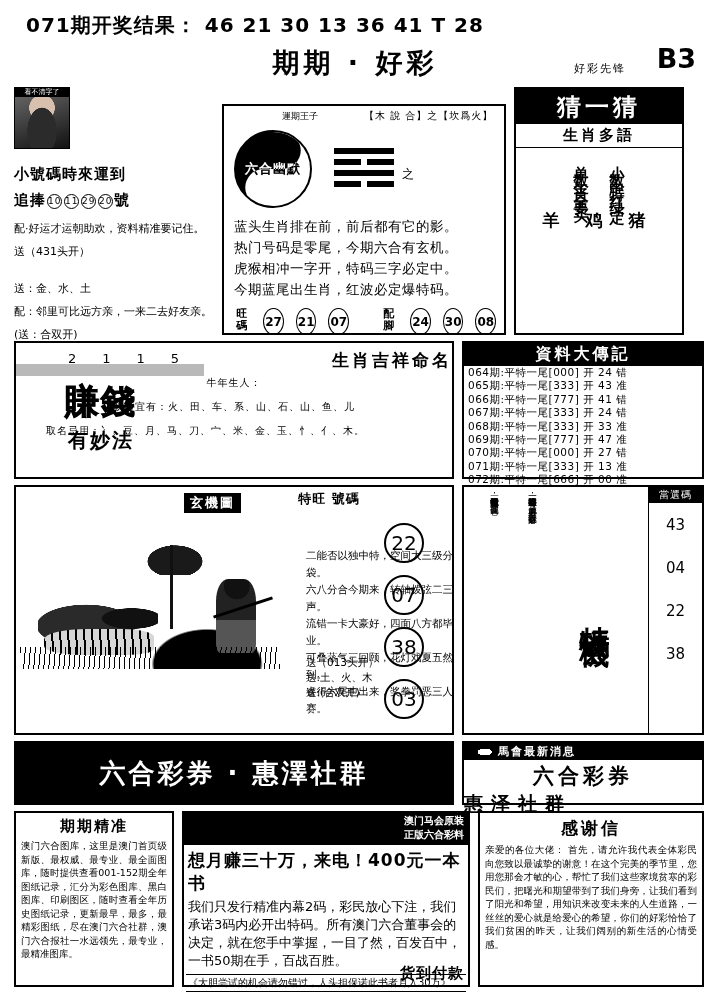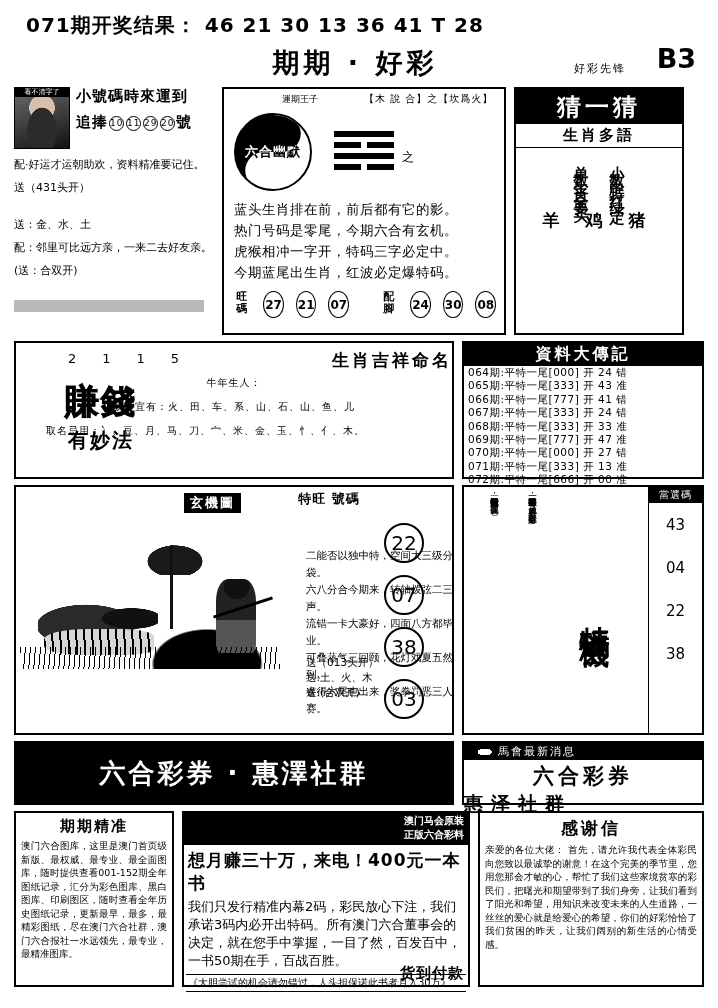--- a/index.html
+++ b/index.html
@@ -28,25 +28,25 @@
     position:absolute; right:78px; top:20px; font-size:11px; letter-spacing:2px;
   }
   .pagecode {
     position:absolute; right:8px; top:2px; font-size:27px; font-weight:bold;
     font-family:"DejaVu Sans",sans-serif;
   }
 
   
   .band1 { display:flex; gap:8px; margin-top:4px; height:248px; }
   .col-left { width:200px; position:relative; }
-  .col-mid  { width:284px; border:2px solid #000; position:relative; }
+  .col-mid  { width:284px; border:2px solid #000; position:relative;margin-top:17px; }
   .col-right{ width:170px; border:2px solid #000; position:relative; }
 
   
-  .lead { display:flex; gap:6px; }
+  .lead { display:flex; gap:16px;flex-direction:column; }
   .avatar {
     width:56px; height:62px; border:1px solid #000; position:relative;
     background:
       radial-gradient(ellipse at 50% 72%, #2b2b2b 0 38%, transparent 39%),
       radial-gradient(circle at 50% 33%, #d8c0ae 0 26%, transparent 27%),
       linear-gradient(160deg,#6d6d6d,#121212);
     overflow:hidden;
   }
   .avatar .cap {
     position:absolute; top:0; left:0; right:0; font-size:7px; color:#fff;
@@ -193,21 +193,21 @@
   .r3-side .v { text-align:center; font-size:15px; padding:13px 0 12px;
     font-family:"DejaVu Sans",sans-serif; }
 
   
   .band4 { display:flex; gap:8px; margin-top:6px; height:64px; }
   .b4-left { width:440px; background:#000; color:#fff; display:flex;
     align-items:center; justify-content:center; }
   .b4-left span { font-size:26px; font-weight:bold; letter-spacing:3px; }
   .b4-right { flex:1; border:2px solid #000; position:relative; }
   .b4-news { background:#000; color:#fff; font-size:11px; letter-spacing:2px;
-    padding:1px 0 1px 34px; font-weight:normal; }
+    padding:1px 0 1px 34px; font-weight:bold; }
   .horse { position:absolute; left:4px; top:1px; width:28px; height:16px;
     background:radial-gradient(ellipse at 60% 50%, #fff 0 30%, transparent 31%), #000;
     border-radius:50% 50% 40% 40%; }
   .b4-r1 { text-align:center; font-size:21px; font-weight:bold; letter-spacing:4px; margin-top:2px; }
   .b4-r2 { text-align:left; font-size:19px; font-weight:bold; letter-spacing:8px; margin-top:1px; }
 
   
   .band5 { display:flex; gap:8px; margin-top:6px; height:176px; }
   .b5-a { width:160px; border:2px solid #000; padding:2px 5px; }
   .b5-a .t { text-align:center; font-size:15px; font-weight:bold; letter-spacing:2px;

